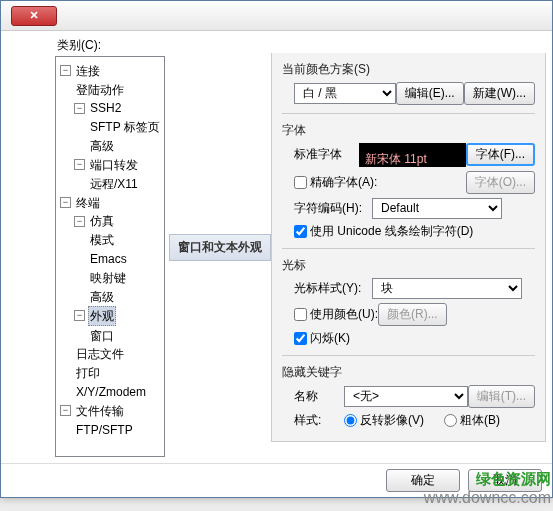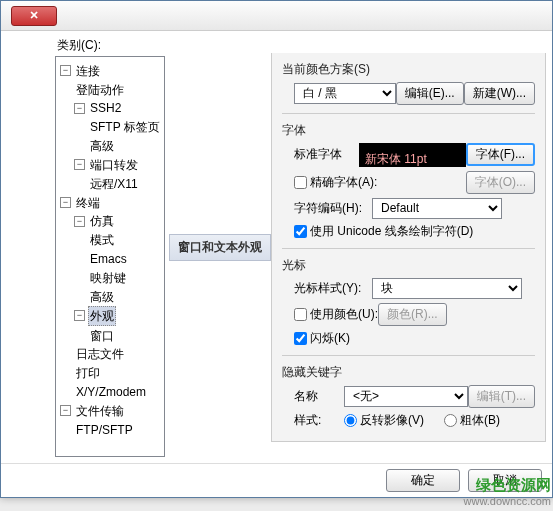--- a/index.html
+++ b/index.html
@@ -27,21 +27,21 @@
 .lbl { width: 65px; }
 select, input[type=text] { border: 1px solid #828790; background: #fff; height: 21px; padding: 0 4px; }
 .btn { height: 23px; min-width: 64px; border: 1px solid #828790; background: linear-gradient(#fdfdfd,#e3e3e3); padding: 0 8px; cursor: pointer; border-radius: 3px; }
 .btn.hl { border: 2px solid #3399ff; }
 .btn:disabled { color: #999; cursor: default; }
 .sample { flex: 1; height: 24px; background: #000; color: #fca5a5; padding: 6px 6px; line-height: 20px; }
 .hr { border: none; border-top: 1px solid #ccc; margin: 8px 0; }
 .footer { height: 34px; display: flex; justify-content: flex-end; align-items: center; gap: 8px; padding: 0 10px; border-top: 1px solid #ddd; }
 .watermark { position: absolute; right: 2px; bottom: 4px; text-align: right; pointer-events: none; }
 .watermark .g { color: #2e9b2e; font-size: 15px; font-weight: bold; }
-.watermark .u { color: #888; font-size: 11px; }
+.watermark .u { color: #888; font-size: 16px; }
 input[type=checkbox],input[type=radio]{ vertical-align: middle; margin-right:3px;}
 </style>
 </head>
 <body>
 
 <div class="window">
   <div class="titlebar">
     <div class="close">✕</div>
   </div>
   <div class="body">

